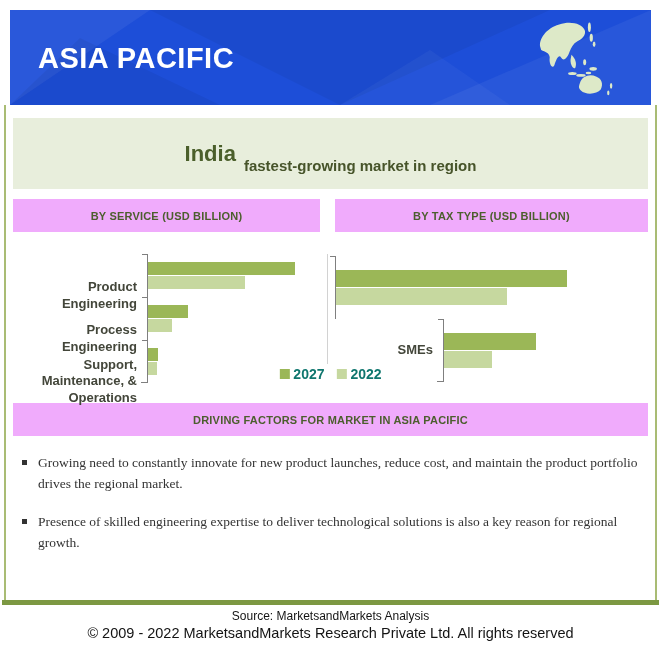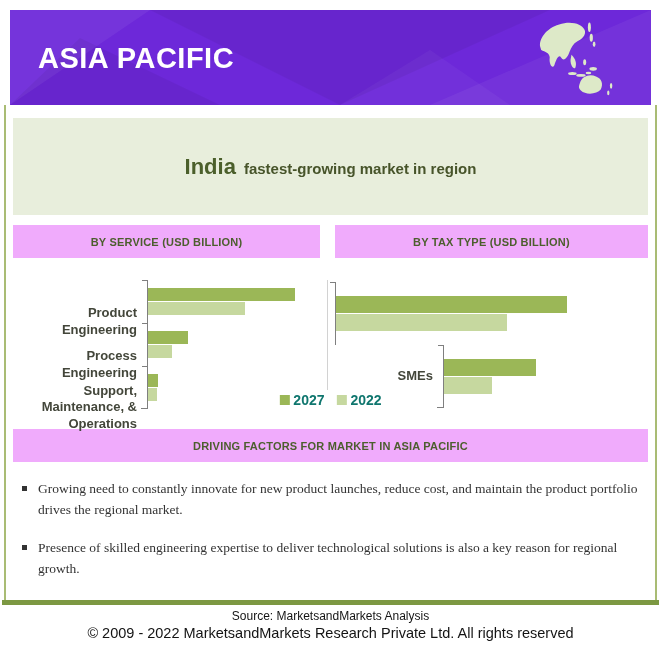--- a/index.html
+++ b/index.html
@@ -2,38 +2,38 @@
 <html><head>
 <meta charset="utf-8">
 <style>
   html,body{margin:0;padding:0;background:#ffffff;}
   .canvas{
     width:661px;height:647px;box-sizing:border-box;position:relative;overflow:hidden;
     padding-top:10px;background:#ffffff;
     font-family:"Liberation Sans", sans-serif;
   }
   
-  .header{margin:0 10px;height:95px;background:#6d28d9;position:relative;overflow:hidden;}
+  .header{margin:0 10px;height:95px;background:#1d4ed8;position:relative;overflow:hidden;}
   .header .pattern{position:absolute;left:0;top:0;width:100%;height:100%;}
   .header .title{
     position:absolute;left:28px;top:50%;transform:translateY(-50%);
     color:#ffffff;font-size:29px;font-weight:bold;letter-spacing:.5px;white-space:nowrap;
   }
   .map-icon{position:absolute;right:16px;top:5px;width:112px;height:85px;}
   
   .frame{
     margin:0 4px;height:495px;box-sizing:border-box;
     border-left:2px solid #a9bc74;border-right:2px solid #a9bc74;
     padding:13px 7px 0 7px;background:#ffffff;
   }
   .banner{
-    height:97px;background:#e8eedc;display:flex;align-items:center;justify-content:center;gap:8px;
+    height:71px;background:#e8eedc;display:flex;align-items:center;justify-content:center;gap:8px;
   }
   .banner-country{font-size:22px;font-weight:bold;color:#4b5f2b;}
-  .banner-desc{font-size:15px;font-weight:bold;color:#47542a;position:relative;top:2px;}
+  .banner-desc{font-size:15px;font-weight:bold;color:#47542a;position:relative;top:12px;}
   
   .charts-section{margin-top:10px;position:relative;display:flex;align-items:flex-start;}
   .panel{display:flex;flex-direction:column;}
   .panel-0{width:307px;flex:none;}
   .panel-1{flex:1;}
   .band{
     height:33px;background:#f0abfc;display:flex;align-items:center;justify-content:center;
     font-weight:bold;font-size:11px;color:#4c5e2e;letter-spacing:.2px;
   }
   .chart{margin-top:22px;}

